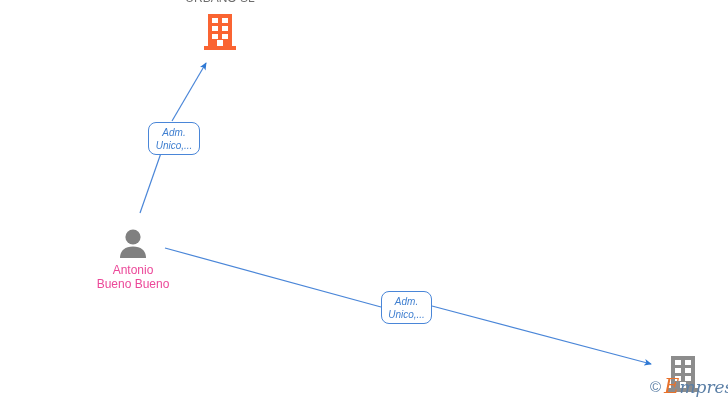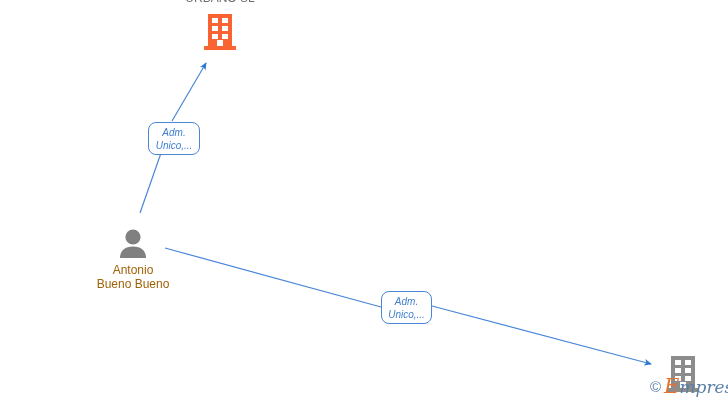--- a/index.html
+++ b/index.html
@@ -51,21 +51,21 @@
     position: absolute;
     width: 34px;
     height: 30px;
   }
   .person-label {
     position: absolute;
     width: 160px;
     text-align: center;
     font-size: 12px;
     line-height: 14px;
-    color: #a16207;
+    color: #ec4899;
   }
 
   
   .rel-box {
     position: absolute;
     box-sizing: border-box;
     border: 1px solid #4a86d8;
     border-radius: 8px;
     background: #ffffff;
     color: #3f7fd0;

